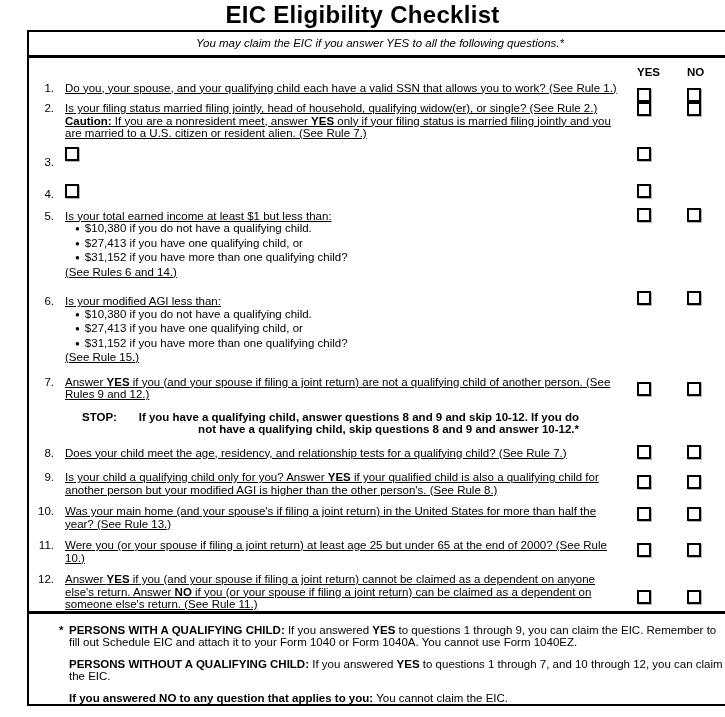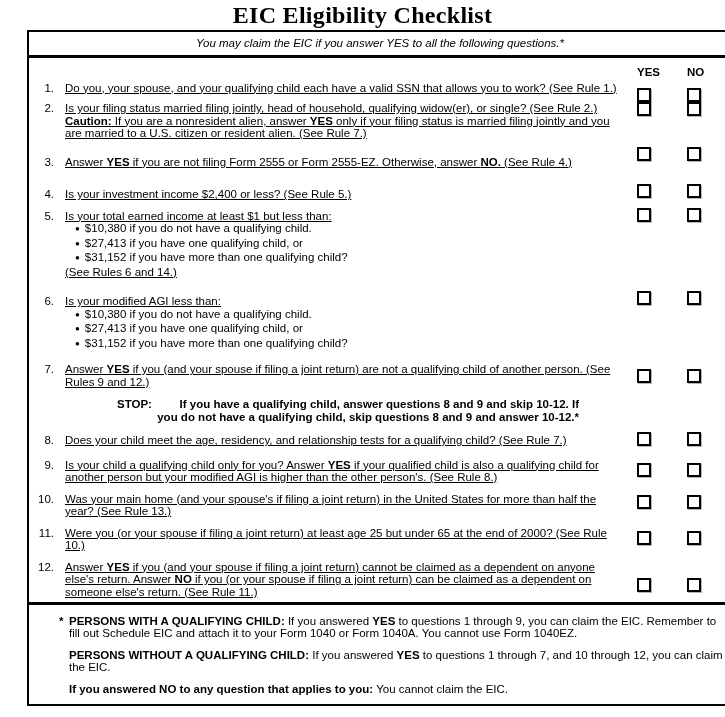--- a/index.html
+++ b/index.html
@@ -3,21 +3,21 @@
 <meta charset="utf-8">
 <style>
   html,body{margin:0;padding:0;background:#fff;}
   body{
     width:725px;height:717px;position:relative;overflow:hidden;
     font-family:"Liberation Sans",sans-serif;color:#000;
     -webkit-font-smoothing:antialiased;
   }
   .page-title{
     text-align:center;
-    font-family:Liberation Serif, serif;
+    font-family:Liberation Sans, sans-serif;
     font-weight:bold;
     font-size:24px;
     line-height:28px;
     padding-top:1px;
     letter-spacing:.3px;
   }
   .outer{
     position:absolute;left:27px;top:30px;width:702px;height:672px;
     border:2px solid #000;
     background:#fff;
@@ -50,21 +50,21 @@
   .qtext p{margin:0;text-decoration:underline;}
   .b{font-weight:bold;}
   .bullets{list-style:none;margin:0;padding:0 0 0 10px;}
   .bullets li::before{content:"\25CF";font-size:8px;margin-right:5px;position:relative;top:-1px;}
   .note{margin:0;}
   .stop{
     margin:10px 0 0 17px;
     font-weight:bold;
     display:flex;
   }
-  .stop-label{flex:0 0 40px;margin-left:35px;}
+  .stop-label{flex:0 0 40px;}
   .stop-text{flex:1 1 auto;padding-right:40px;text-align:right;}
   .cbcell{position:relative;}
   .cb{
     display:inline-block;width:10px;height:10px;
     border:2px solid #000;background:#fff;
     box-shadow:1px 1px 0 #b5b5b5;
     position:relative;
     cursor:pointer;
   }
   
@@ -128,40 +128,34 @@
       <div class="qtext">
           <p><span>Do you, your spouse, and your qualifying child each have a valid SSN that allows you to work? (See Rule 1.)</span></p>
         </div>
       <div class="cbcell"><span class="cb"></span></div>
       <div class="cbcell"><span class="cb"></span></div>
     </div>
 
     <div class="qrow r2">
       <div class="qnum">2.</div>
       <div class="qtext">
-          <p><span>Is your filing status married filing jointly, head of household, qualifying widow(er), or single? (See Rule 2.) </span><span class="b">Caution:</span><span> If you are a nonresident alien, answer </span><span class="b">YES</span><span> only if your filing status is married filing jointly and you are married to a U.S. citizen or resident alien. (See Rule 7.)</span></p>
+          <p><span>Is your filing status married filing jointly, head of household, qualifying widow(er), or single? (See Rule 2.) </span><span class="b">Caution:</span><span> If you are a nonresident meet, answer </span><span class="b">YES</span><span> only if your filing status is married filing jointly and you are married to a U.S. citizen or resident alien. (See Rule 7.)</span></p>
         </div>
       <div class="cbcell"><span class="cb"></span></div>
       <div class="cbcell"><span class="cb"></span></div>
     </div>
 
     <div class="qrow r3">
       <div class="qnum">3.</div>
-      <div class="qtext">
-          <p><span>Answer </span><span class="b">YES</span><span> if you are not filing Form 2555 or Form 2555-EZ. Otherwise, answer </span><span class="b">NO.</span><span> (See Rule 4.)</span></p>
-        </div>
       <div class="cbcell"><span class="cb"></span></div>
       <div class="cbcell"><span class="cb"></span></div>
     </div>
 
     <div class="qrow r4">
       <div class="qnum">4.</div>
-      <div class="qtext">
-          <p><span>Is your investment income $2,400 or less? (See Rule 5.)</span></p>
-        </div>
       <div class="cbcell"><span class="cb"></span></div>
       <div class="cbcell"><span class="cb"></span></div>
     </div>
 
     <div class="qrow r5">
       <div class="qnum">5.</div>
       <div class="qtext">
         <p><span>Is your total earned income at least $1 but less than:</span></p>
         <ul class="bullets">
           <li>$10,380 if you do not have a qualifying child.</li>
@@ -176,20 +170,21 @@
 
     <div class="qrow r6">
       <div class="qnum">6.</div>
       <div class="qtext">
         <p><span>Is your modified AGI less than:</span></p>
         <ul class="bullets">
           <li>$10,380 if you do not have a qualifying child.</li>
           <li>$27,413 if you have one qualifying child, or</li>
           <li>$31,152 if you have more than one qualifying child?</li>
         </ul>
+        <p class="note">(See Rule 15.)</p>
       </div>
       <div class="cbcell"><span class="cb"></span></div>
       <div class="cbcell"><span class="cb"></span></div>
     </div>
 
     <div class="qrow r7">
       <div class="qnum">7.</div>
       <div class="qtext">
         <p><span>Answer </span><span class="b">YES</span><span> if you (and your spouse if filing a joint return) are not a qualifying child of another person. (See Rules 9 and 12.)</span></p>
         <div class="stop">

